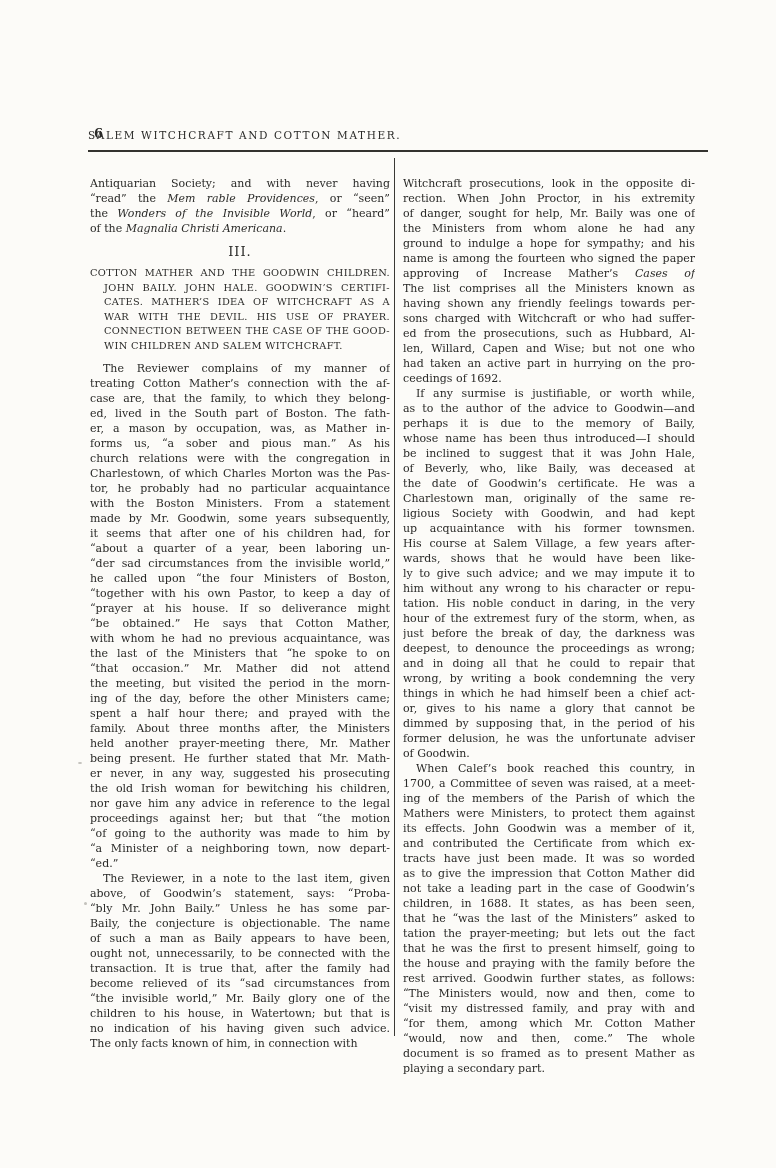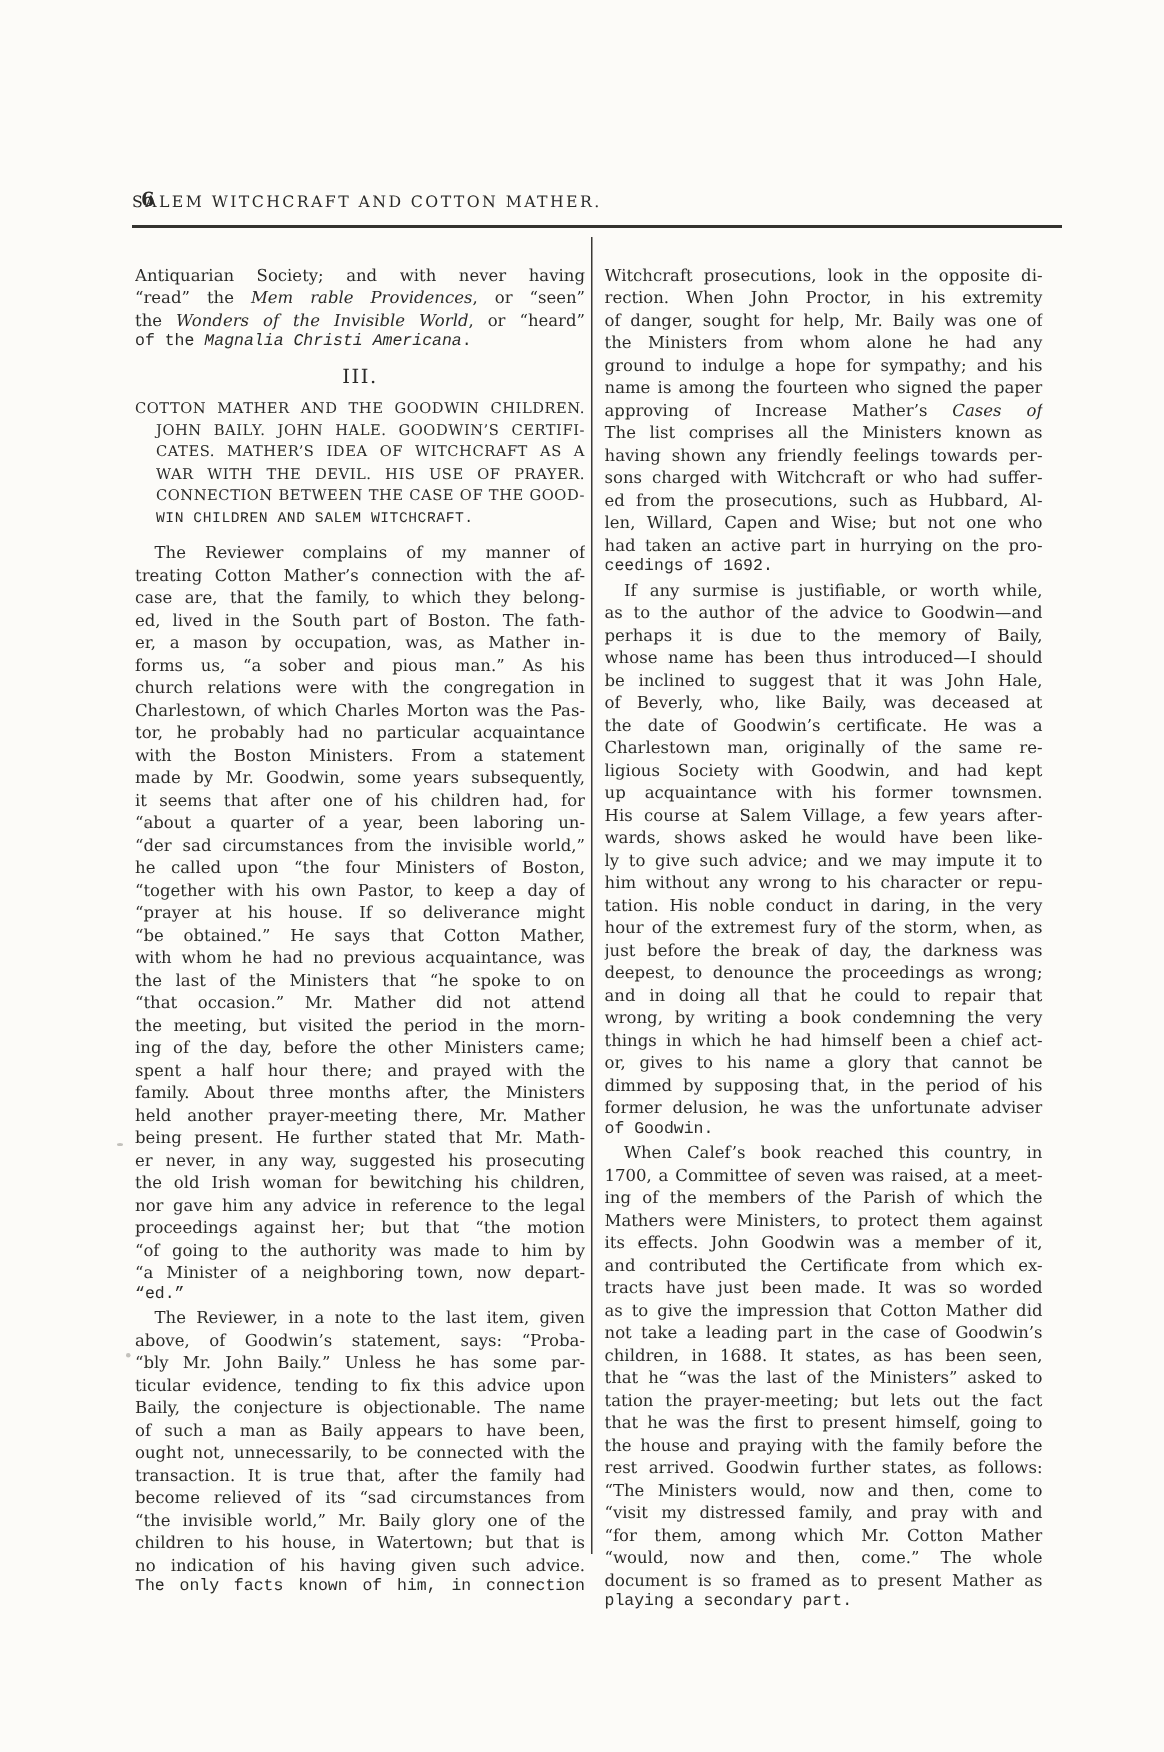--- a/index.html
+++ b/index.html
@@ -37,21 +37,21 @@
     font-size:11px; line-height:15px;
   }
   .col-left  { left:90px;  width:300px; }
   .col-right { left:403px; width:292px; }
   .line {
     text-align:justify;
     text-align-last:justify;
     height:15px; overflow:hidden;
     white-space:normal;
   }
-  .line.last { text-align-last:left;font-family:Liberation Mono, monospace; }
+  .line.last { text-align-last:left; }
   .para.indent-first .line:first-child { text-indent:13px; }
   .section-numeral {
     text-align:center; font-size:13px; letter-spacing:1px;
     margin:8px 0 7px 0;
   }
   .summary {
     font-size:9.8px; line-height:14.5px; letter-spacing:0.35px;
     margin-bottom:8px;
   }
   .summary .line { height:14.5px; }
@@ -125,21 +125,20 @@
         <div class="line"><span>proceedings against her; but that “the motion</span></div>
         <div class="line"><span>“of going to the authority was made to him by</span></div>
         <div class="line"><span>“a Minister of a neighboring town, now depart-</span></div>
         <div class="line last"><span>“ed.”</span></div>
       </div>
 
     <div class="para indent-first">
         <div class="line"><span>The Reviewer, in a note to the last item, given</span></div>
         <div class="line"><span>above, of Goodwin’s statement, says: “Proba-</span></div>
         <div class="line"><span>“bly Mr. John Baily.”  Unless he has some par-</span></div>
-        <div class="line"><span>ticular evidence, tending to fix this advice upon</span></div>
         <div class="line"><span>Baily, the conjecture is objectionable.  The name</span></div>
         <div class="line"><span>of such a man as Baily appears to have been,</span></div>
         <div class="line"><span>ought not, unnecessarily, to be connected with the</span></div>
         <div class="line"><span>transaction.  It is true that, after the family had</span></div>
         <div class="line"><span>become relieved of its “sad circumstances from</span></div>
         <div class="line"><span>“the invisible world,” Mr. Baily glory one of the</span></div>
         <div class="line"><span>children to his house, in Watertown; but that is</span></div>
         <div class="line"><span>no indication of his having given such advice.</span></div>
         <div class="line last"><span>The only facts known of him, in connection with</span></div>
       </div>
@@ -168,21 +167,21 @@
         <div class="line"><span>as to the author of the advice to Goodwin—and</span></div>
         <div class="line"><span>perhaps it is due to the memory of Baily,</span></div>
         <div class="line"><span>whose name has been thus introduced—I should</span></div>
         <div class="line"><span>be inclined to suggest that it was John Hale,</span></div>
         <div class="line"><span>of Beverly, who, like Baily, was deceased at</span></div>
         <div class="line"><span>the date of Goodwin’s certificate.  He was a</span></div>
         <div class="line"><span>Charlestown man, originally of the same re-</span></div>
         <div class="line"><span>ligious Society with Goodwin, and had kept</span></div>
         <div class="line"><span>up acquaintance with his former townsmen.</span></div>
         <div class="line"><span>His course at Salem Village, a few years after-</span></div>
-        <div class="line"><span>wards, shows asked he would have been like-</span></div>
+        <div class="line"><span>wards, shows that he would have been like-</span></div>
         <div class="line"><span>ly to give such advice; and we may impute it to</span></div>
         <div class="line"><span>him without any wrong to his character or repu-</span></div>
         <div class="line"><span>tation.  His noble conduct in daring, in the very</span></div>
         <div class="line"><span>hour of the extremest fury of the storm, when, as</span></div>
         <div class="line"><span>just before the break of day, the darkness was</span></div>
         <div class="line"><span>deepest, to denounce the proceedings as wrong;</span></div>
         <div class="line"><span>and in doing all that he could to repair that</span></div>
         <div class="line"><span>wrong, by writing a book condemning the very</span></div>
         <div class="line"><span>things in which he had himself been a chief act-</span></div>
         <div class="line"><span>or, gives to his name a glory that cannot be</span></div>

